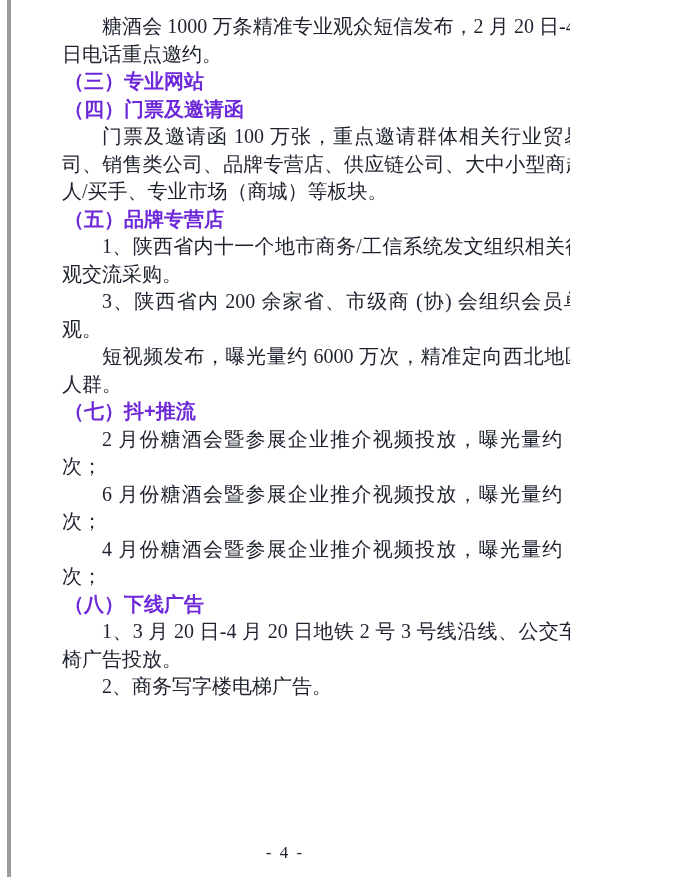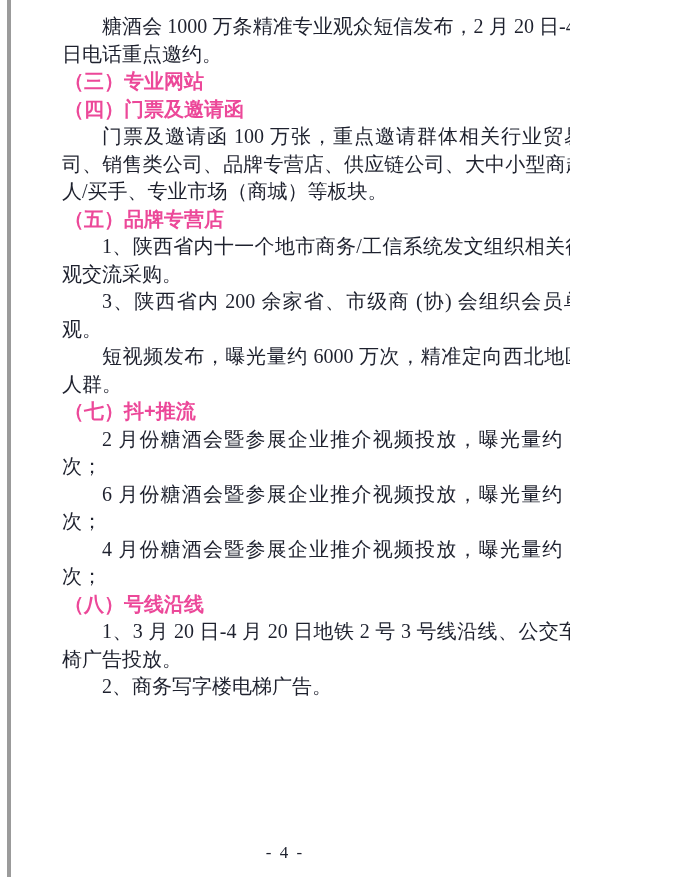--- a/index.html
+++ b/index.html
@@ -27,21 +27,21 @@
   }
   .p{
     margin:0;
     text-indent:2em;
   }
   .h2{
     margin:0;
     padding-left:2px;
     font-family:"Liberation Sans","DejaVu Sans",sans-serif;
     font-weight:bold;
-    color:#ec4899;
+    color:#6d28d9;
     text-align:left;
   }
   .page-number{
     position:absolute;
     left:0;right:0;
     top:843px;
     text-align:center;
     font-size:17px;
     letter-spacing:2px;
     color:#1e212e;
@@ -66,20 +66,20 @@
     <p class="p">1、陕西省内十一个地市商务/工信系统发文组织相关行业参观交流采购。</p>
     <p class="p">3、陕西省内 200 余家省、市级商 (协) 会组织会员单位参观。</p>
 
     <p class="p">短视频发布，曝光量约 6000 万次，精准定向西北地区行业人群。</p>
 
     <p class="h2">（七）抖+推流</p>
     <p class="p">2 月份糖酒会暨参展企业推介视频投放，曝光量约 300 万次；</p>
     <p class="p">6 月份糖酒会暨参展企业推介视频投放，曝光量约 500 万次；</p>
     <p class="p">4 月份糖酒会暨参展企业推介视频投放，曝光量约 800 万次；</p>
 
-    <p class="h2">（八）号线沿线</p>
+    <p class="h2">（八）下线广告</p>
     <p class="p">1、3 月 20 日-4 月 20 日地铁 2 号 3 号线沿线、公交车身/座椅广告投放。</p>
     <p class="p">2、商务写字楼电梯广告。</p>
 
   </div>
 
   <div class="page-number">- 4 -</div>
 </div>
 
 </body></html>

